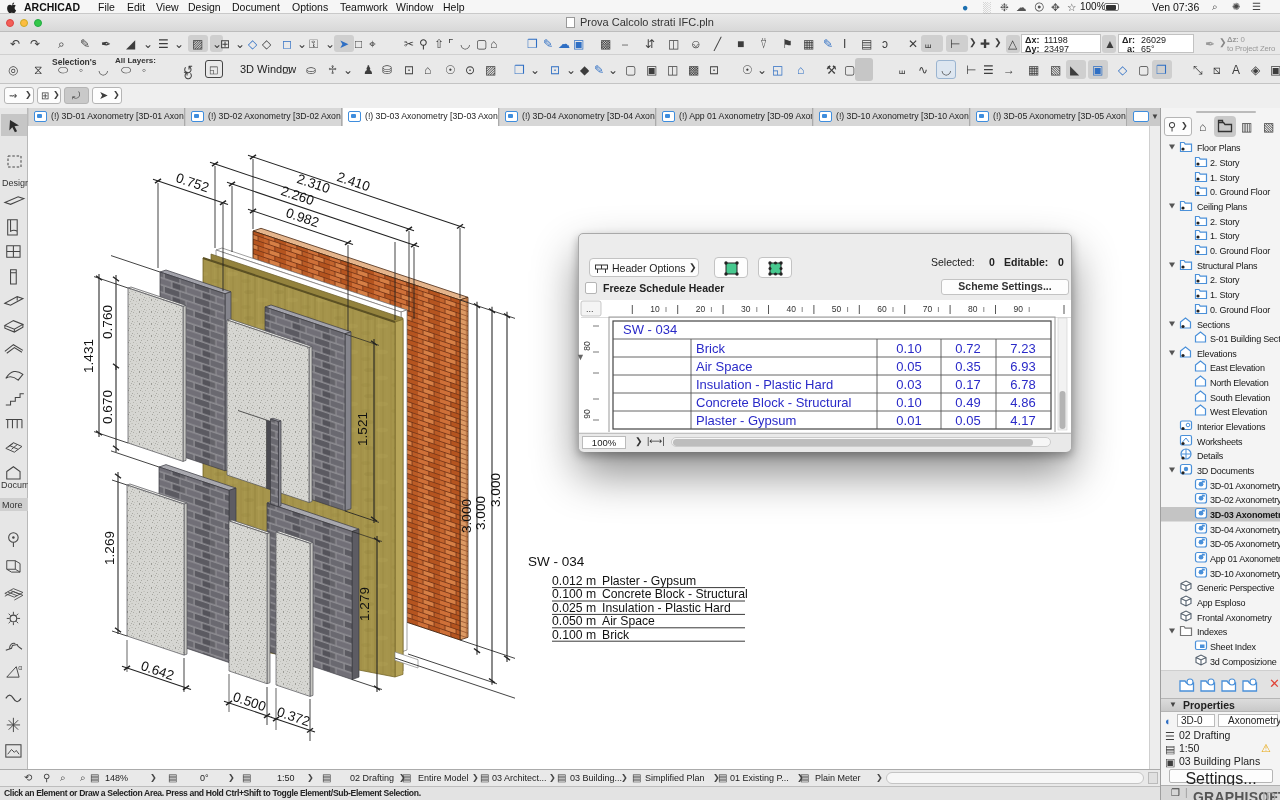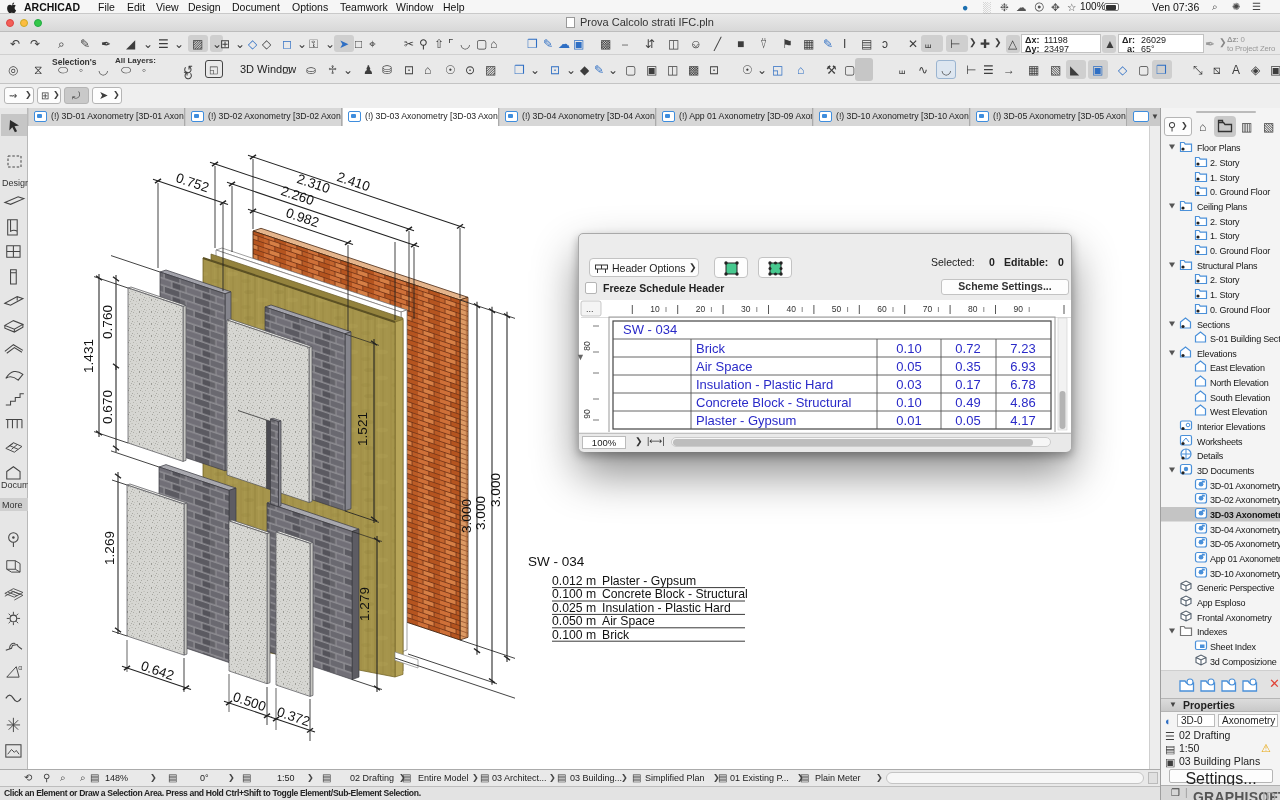--- a/index.html
+++ b/index.html
@@ -127,21 +127,21 @@
     <span class="tog" style="left:1006px;top:3px;width:14px;height:18px"></span>
     <span class="ic" style="left:1008px;top:6px">△</span>
     <div class="fld" style="left:1021px;top:2px;width:80px;height:19px">
       <b style="position:absolute;left:3px;top:0">Δx:</b>
       <span style="position:absolute;left:22px;top:0">11198</span>
       <b style="position:absolute;left:3px;top:9px">Δy:</b>
       <span style="position:absolute;left:22px;top:9px">23497</span>
     </div>
     <span class="tog" style="left:1102px;top:3px;width:14px;height:18px"></span>
     <span class="ic" style="left:1104px;top:6px">▲</span>
-    <div class="fld" style="left:1118px;top:2px;width:86px;height:19px">
+    <div class="fld" style="left:1118px;top:2px;width:76px;height:19px">
       <b style="position:absolute;left:3px;top:0">Δr:</b>
       <span style="position:absolute;left:22px;top:0">26029</span>
       <b style="position:absolute;left:8px;top:9px">a:</b>
       <span style="position:absolute;left:22px;top:9px">65°</span>
     </div>
     <span class="ic" style="left:1205px;top:6px;color:#999">✒</span>
     <span class="ic" style="left:1219px;top:6px;font-size:9px;color:#888">❯</span>
     <div style="position:absolute;left:1227px;top:3px;font-size:7.8px;letter-spacing:-0.2px;color:#999;white-space:nowrap"><b>Δz:</b> 0<br>to Project Zero</div>
   </div>
 <div id="tb2" class="abs">
@@ -543,21 +543,21 @@
         <path d="M1 4 h5 l1.5 2 h7 v8 h-13.5 z" fill="#fff" stroke="#4a90d9" stroke-width="1.3"></path>
         <circle cx="11" cy="5" r="3" fill="#fff" stroke="#4a90d9" stroke-width="1.1"></circle>
       </g>
     </svg>
     <span style="position:absolute;left:108px;top:568px;color:#e04438;font-size:13px">✕</span>
     <span style="position:absolute;left:0;top:590px;width:120px;height:14px;background:linear-gradient(#dcdcdc,#c9c9c9);border-top:1px solid #b5b5b5;border-bottom:1px solid #b5b5b5"></span>
     <span style="position:absolute;left:8px;top:592px;font-size:8px;color:#444">▼</span>
     <span style="position:absolute;left:22px;top:591px;font-size:10.5px;font-weight:bold;color:#222">Properties</span>
     <span class="ic icb" style="left:4px;top:608px;font-size:11px">◐</span>
     <span style="position:absolute;left:16px;top:606px;width:38px;height:13px;background:#fff;border:1px solid #bbb;font-size:10px;color:#222;padding-left:3px">3D-0</span>
-    <span style="position:absolute;left:57px;top:606px;width:60px;height:13px;background:#fff;border:1px solid #bbb;font-size:10px;color:#222;padding-left:3px">Axonometry</span>
+    <span style="position:absolute;left:57px;top:606px;width:60px;height:13px;background:#fff;border:1px solid #bbb;font-size:10px;color:#222;padding-left:9px">Axonometry</span>
     <span class="ic" style="left:4px;top:623px;font-size:11px">☰</span>
     <span style="position:absolute;left:18px;top:621px;font-size:10.5px;color:#222">02 Drafting</span>
     <span class="ic" style="left:4px;top:636px;font-size:11px">▤</span>
     <span style="position:absolute;left:18px;top:634px;font-size:10.5px;color:#222">1:50</span>
     <span style="position:absolute;left:100px;top:634px;font-size:11px;color:#e8a812">⚠</span>
     <span class="ic" style="left:4px;top:649px;font-size:11px">▣</span>
     <span style="position:absolute;left:18px;top:647px;font-size:10.5px;color:#222">03 Building Plans</span>
     <span style="position:absolute;left:8px;top:661px;width:104px;height:14px;background:#fdfdfd;border:1px solid #b5b5b5;border-radius:2px;text-align:center;font-size:16px;color:#222">Settings...</span>
     <span style="position:absolute;left:0;top:677px;width:120px;height:15px;background:#d6d6d6;border-top:1px solid #b0b0b0"></span>
     <span class="ic" style="left:10px;top:680px;font-size:10px">❐</span>

